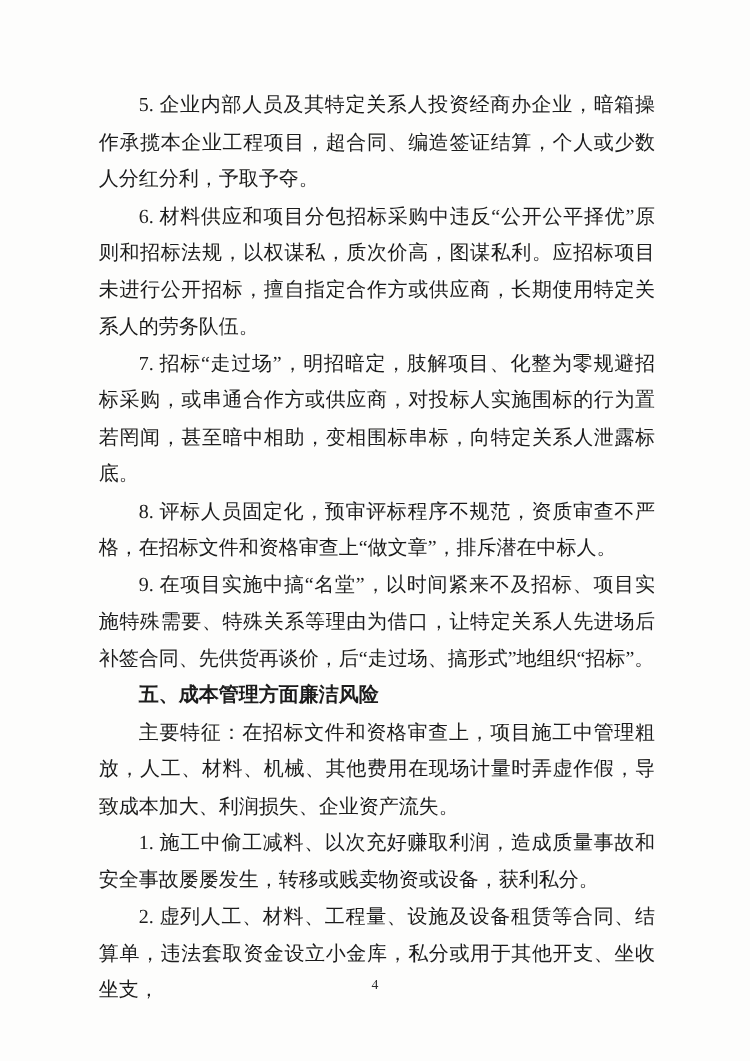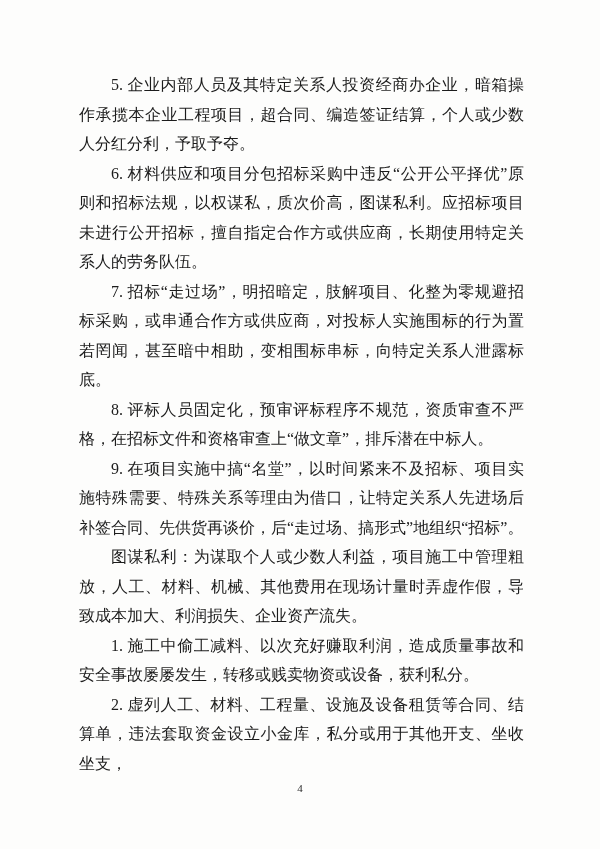--- a/index.html
+++ b/index.html
@@ -47,18 +47,19 @@
 </head>
 <body>
 
 <div class="page">
   <div class="content">
     <p>5. 企业内部人员及其特定关系人投资经商办企业，暗箱操作承揽本企业工程项目，超合同、编造签证结算，个人或少数人分红分利，予取予夺。</p>
     <p>6. 材料供应和项目分包招标采购中违反“公开公平择优”原则和招标法规，以权谋私，质次价高，图谋私利。应招标项目未进行公开招标，擅自指定合作方或供应商，长期使用特定关系人的劳务队伍。</p>
     <p>7. 招标“走过场”，明招暗定，肢解项目、化整为零规避招标采购，或串通合作方或供应商，对投标人实施围标的行为置若罔闻，甚至暗中相助，变相围标串标，向特定关系人泄露标底。</p>
     <p>8. 评标人员固定化，预审评标程序不规范，资质审查不严格，在招标文件和资格审查上“做文章”，排斥潜在中标人。</p>
     <p>9. 在项目实施中搞“名堂”，以时间紧来不及招标、项目实施特殊需要、特殊关系等理由为借口，让特定关系人先进场后补签合同、先供货再谈价，后“走过场、搞形式”地组织“招标”。</p>
-    <p>图谋私利：为谋取个人或少数人利益，项目施工中管理粗放，人工、材料、机械、其他费用在现场计量时弄虚作假，导致成本加大、利润损失、企业资产流失。</p>
+    <p class="heading">五、成本管理方面廉洁风险</p>
+    <p>主要特征：在招标文件和资格审查上，项目施工中管理粗放，人工、材料、机械、其他费用在现场计量时弄虚作假，导致成本加大、利润损失、企业资产流失。</p>
     <p>1. 施工中偷工减料、以次充好赚取利润，造成质量事故和安全事故屡屡发生，转移或贱卖物资或设备，获利私分。</p>
     <p>2. 虚列人工、材料、工程量、设施及设备租赁等合同、结算单，违法套取资金设立小金库，私分或用于其他开支、坐收坐支，</p>
   </div>
   <div class="page-number">4</div>
 </div>
 
 </body></html>

